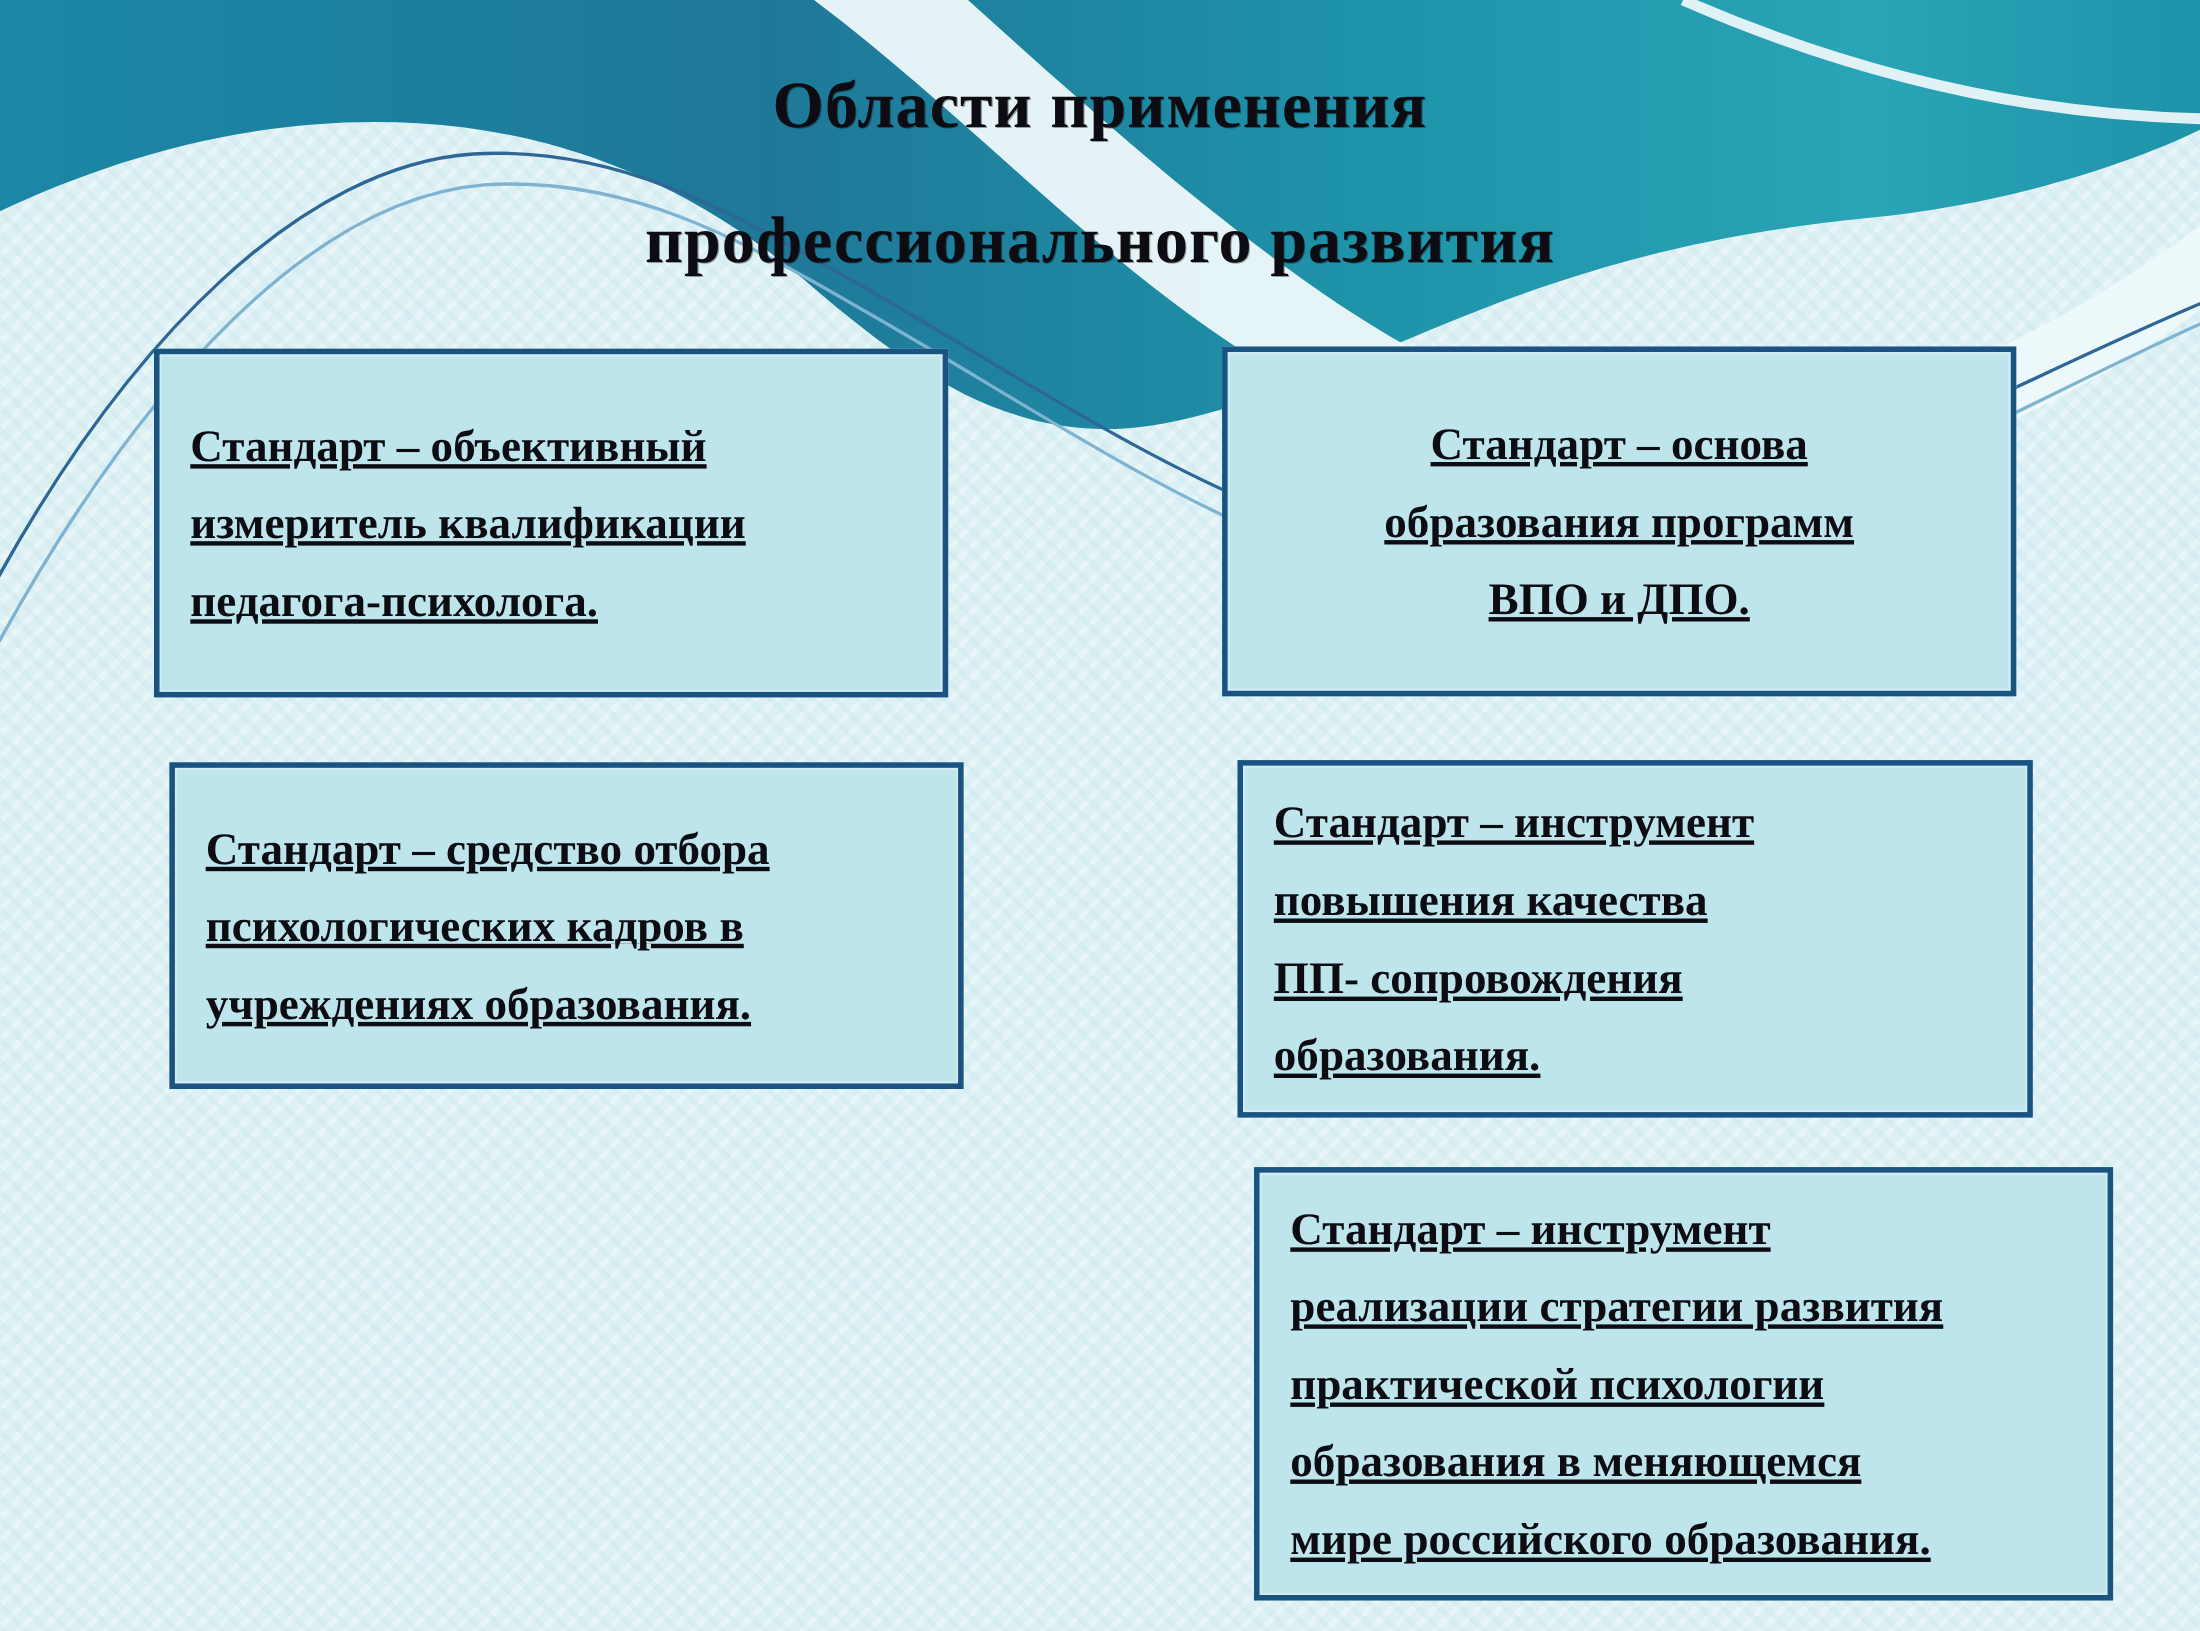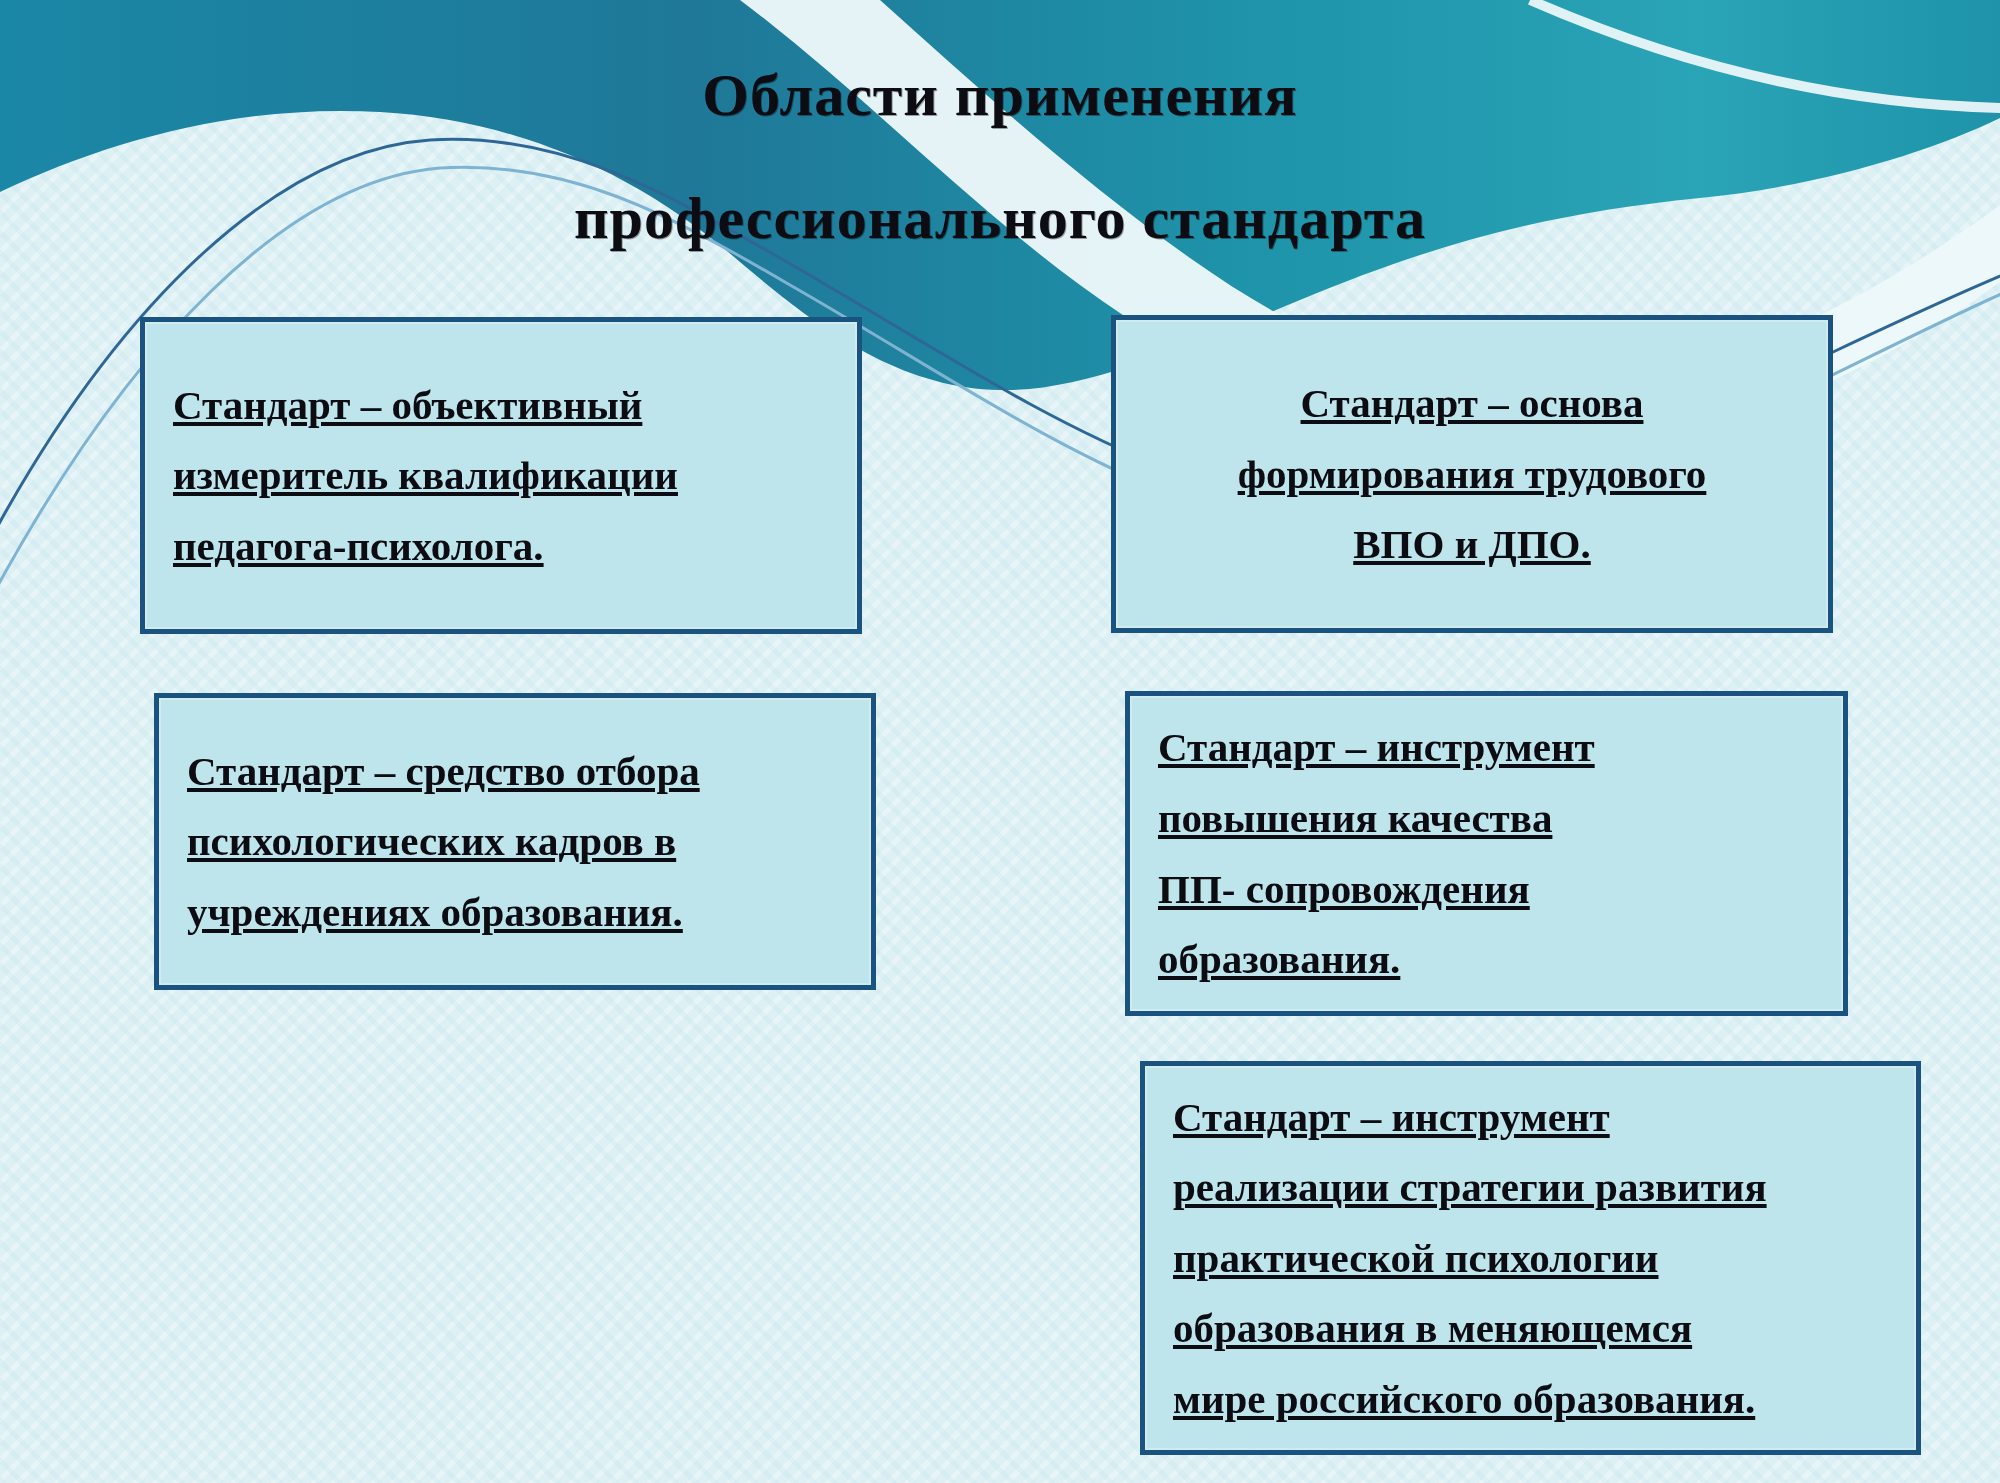--- a/index.html
+++ b/index.html
@@ -91,32 +91,32 @@
              C1730,432 1880,348 2010,290"></path>
     <path style="fill:none;stroke:var(--line-dark);stroke-width:3" d="M-10,540 C120,300 280,150 430,140
              C560,132 660,190 780,258
              C920,338 1040,420 1170,470
              C1300,520 1420,520 1560,470
              C1720,412 1870,330 2010,272"></path>
   </svg>
 
   <div class="title">
     <div>Области применения</div>
-    <div>профессионального стандарта</div>
+    <div>профессионального развития</div>
   </div>
 
   <div id="box1" class="tbox al-left">
     <div class="tx">Стандарт – объективный
 измеритель квалификации
 педагога-психолога.</div>
   </div>
 
   <div id="box2" class="tbox al-center">
     <div class="tx">Стандарт – основа
-формирования трудового
+образования программ
 ВПО и ДПО.</div>
   </div>
 
   <div id="box3" class="tbox al-left">
     <div class="tx">Стандарт – средство отбора
 психологических кадров в
 учреждениях образования.</div>
   </div>
 
   <div id="box4" class="tbox al-left">

